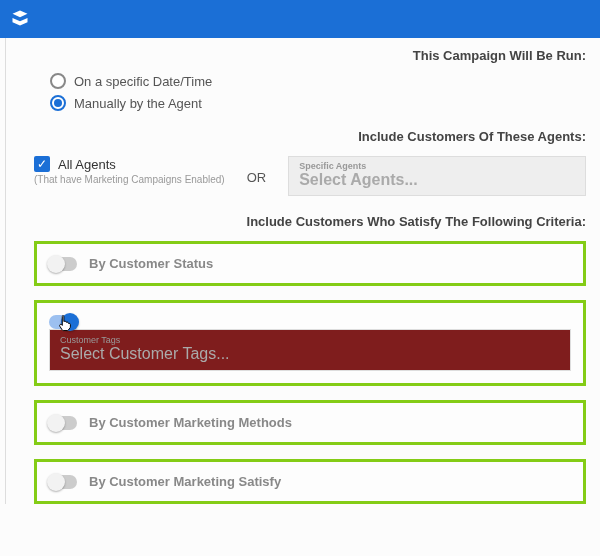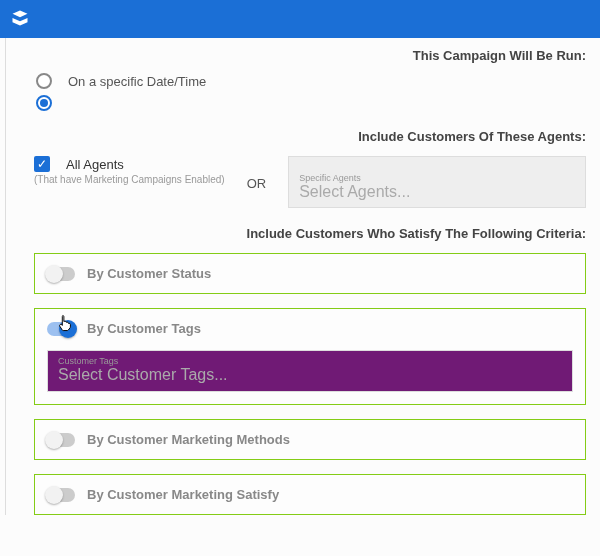--- a/index.html
+++ b/index.html
@@ -36,22 +36,22 @@
   .subheading {
     font-weight: bold;
     color: #444;
     margin: 18px 0 12px 0;
     text-align: right;
   }
   
   .radio-row {
     display: flex;
     align-items: center;
-    gap: 16px;
-    margin: 4px 0 6px 2px;
+    gap: 8px;
+    margin: 4px 0 6px 16px;
     color: #555;
     cursor: pointer;
   }
   .radio {
     width: 16px; height: 16px;
     border: 2px solid #888;
     border-radius: 50%;
     display: inline-flex;
     align-items: center;
     justify-content: center;
@@ -67,21 +67,21 @@
   
   .agents-row {
     display: flex;
     align-items: flex-start;
     gap: 22px;
     margin-top: 2px;
   }
   .check-row {
     display: flex;
     align-items: center;
-    gap: 16px;
+    gap: 8px;
     cursor: pointer;
   }
   .check {
     width: 16px; height: 16px;
     border-radius: 2px;
     background: #1b6fd6;
     display: inline-flex;
     align-items: center;
     justify-content: center;
   }
@@ -99,34 +99,35 @@
   .or {
     font-weight: normal;
     color: #555;
     align-self: center;
     padding-top: 3px;
   }
   .select-box {
     flex: 1;
     border: 1px solid #ddd;
     background: #eeeeee;
-    padding: 16px 10px 6px 10px;
+    padding: 4px 10px 6px 10px;
     min-height: 34px;
+    font-weight: bold;
   }
   .select-lbl {
     font-size: 9px;
     color: #999;
   }
   .select-ph {
     font-size: 16px;
     color: #aaa;
   }
   
   .panel {
-    border: 1px solid #84cc16;
+    border: 3px solid #84cc16;
     background: #fdfdfd;
     margin-bottom: 14px;
     padding: 12px 12px;
   }
   .panel-head {
     display: flex;
     align-items: center;
     gap: 12px;
   }
   .toggle {
@@ -146,23 +147,22 @@
     left: -2px;
   }
   .toggle.on { background: #9cc0f0; }
   .toggle.on .knob { background: #1b6fd6; left: 12px; }
   .panel-label {
     color: #888;
     font-weight: bold;
     font-size: 13px;
   }
   .tags-select {
-    margin-top: 14px;
     border: 1px solid #ddd;
-    background: #701a75;
+    background: #7f1d1d;
     padding: 5px 10px 7px 10px;
   }
   
   .cursor-hand {
     position: absolute;
     pointer-events: none;
   }
 </style>
 </head>
 <body>
@@ -178,20 +178,21 @@
 <div class="content">
 
   <div class="heading">This Campaign Will Be Run:</div>
 
   <div class="radio-row">
     <span class="radio"></span>
     <span>On a specific Date/Time</span>
   </div>
   <div class="radio-row">
     <span class="radio sel"></span>
+    <span>Manually by the Agent</span>
   </div>
 
   <div class="subheading">Include Customers Of These Agents:</div>
 
   <div class="agents-row">
     <div>
       <div class="check-row">
         <span class="check"></span>
         <span>All Agents</span>
       </div>
@@ -213,21 +214,20 @@
         </span>
       <span class="panel-label">By Customer Status</span>
     </div>
   </div>
 
   <div class="panel">
     <div class="panel-head">
       <span class="toggle on">
           <span class="knob"></span>
         </span>
-      <span class="panel-label">By Customer Tags</span>
     </div>
     <div class="tags-select">
       <div class="select-lbl">Customer Tags</div>
       <div class="select-ph">Select Customer Tags...</div>
     </div>
   </div>
 
   <div class="panel">
     <div class="panel-head">
       <span class="toggle">

